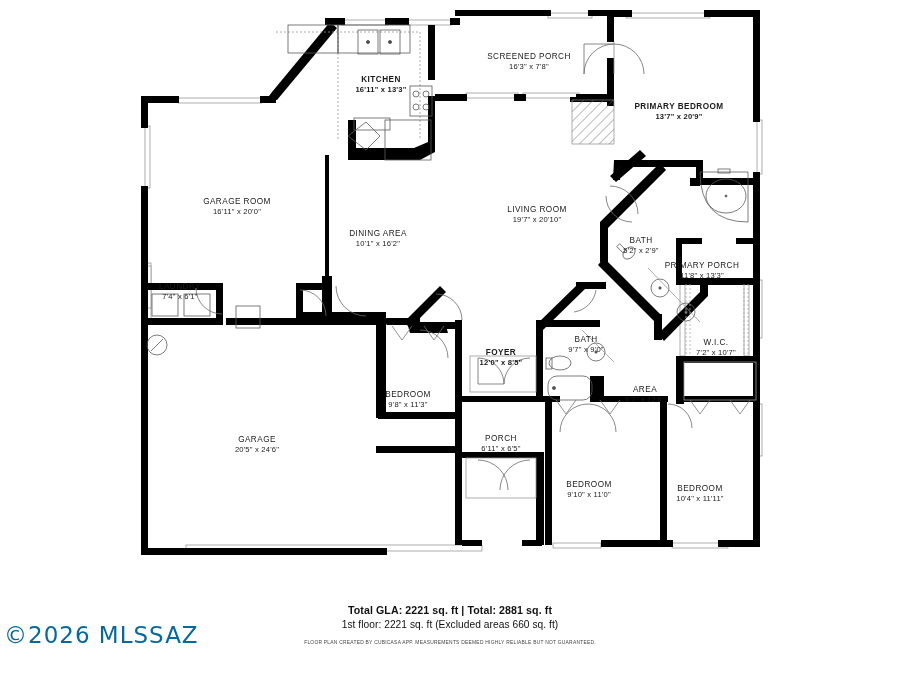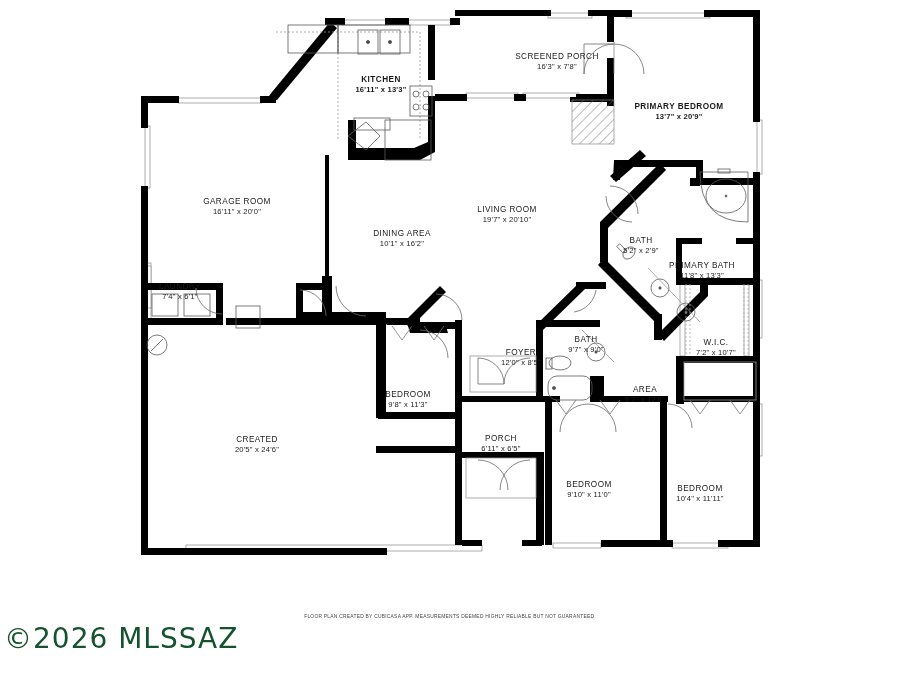--- a/index.html
+++ b/index.html
@@ -5,21 +5,21 @@
   html,body{margin:0;padding:0;background:#ffffff;}
   body{width:900px;height:675px;font-family:"Liberation Sans",sans-serif;position:relative;overflow:hidden;}
   #plan{position:absolute;left:0;top:0;width:900px;height:675px;}
   .lbl{position:absolute;text-align:center;color:#1a1a1a;line-height:1.25;white-space:nowrap;transform:translateX(-50%);}
   .lbl .nm{font-size:8.2px;letter-spacing:.45px;}
   .lbl .dim{font-size:7.6px;letter-spacing:.2px;}
   #footer{position:absolute;left:0;right:0;top:604px;text-align:center;}
   #footer .l1{font-size:10.6px;font-weight:bold;color:#111;letter-spacing:.1px;}
   #footer .l2{font-size:10.2px;color:#111;margin-top:3px;letter-spacing:.05px;}
   #footer .l3{font-size:4.9px;color:#444;margin-top:10px;letter-spacing:.25px;}
-  #wm{position:absolute;left:4px;top:622px;font-size:28px;color:#14532d;font-family:"DejaVu Sans",sans-serif;letter-spacing:1px;text-align:right;}
+  #wm{position:absolute;left:4px;top:622px;font-size:23px;color:#0369a1;font-family:"DejaVu Sans",sans-serif;letter-spacing:1px;text-align:right;}
 </style>
 </head>
 <body>
 
 <svg id="plan" viewBox="0 0 900 675">
   <g>
     <path d="M143,100 L143,554 L380,554 L380,418 L455,418 L455,545 L760,545 L760,18 L610,18 L610,10 L455,10 L455,25 L325,25 L325,18 L268,95 Z" fill="#ffffff"></path>
   </g>
 
   <g stroke="#8a8a8a" stroke-width="0.7" fill="#ffffff">
@@ -270,87 +270,89 @@
     <path d="M392,326 L402,340 L412,326"></path>
     <path d="M424,326 L434,340 L444,326"></path>
   </g>
 </svg>
 
 <div id="labels">
     <div class="lbl" style="left: 381px; top: 75px; font-weight: bold;">
       <div class="nm">KITCHEN</div>
       <div class="dim">16'11" x 13'3"</div>
     </div>
-    <div class="lbl" style="left: 529px; top: 52px; margin-left: 28px;">
+    <div class="lbl" style="left: 529px; top: 52px;">
       <div class="nm">SCREENED PORCH</div>
       <div class="dim">16'3" x 7'8"</div>
     </div>
     <div class="lbl" style="left: 679px; top: 102px; font-weight: bold;">
       <div class="nm">PRIMARY BEDROOM</div>
       <div class="dim">13'7" x 20'9"</div>
     </div>
     <div class="lbl" style="left: 237px; top: 197px;">
       <div class="nm">GARAGE ROOM</div>
       <div class="dim">16'11" x 20'0"</div>
     </div>
-    <div class="lbl" style="left: 507px; top: 205px;">
+    <div class="lbl" style="left: 537px; top: 205px;">
       <div class="nm">LIVING ROOM</div>
       <div class="dim">19'7" x 20'10"</div>
     </div>
-    <div class="lbl" style="left: 378px; top: 229px; margin-left: 24px;">
+    <div class="lbl" style="left: 378px; top: 229px;">
       <div class="nm">DINING AREA</div>
       <div class="dim">10'1" x 16'2"</div>
     </div>
     <div class="lbl" style="left: 641px; top: 236px;">
       <div class="nm">BATH</div>
       <div class="dim">5'2" x 2'9"</div>
     </div>
     <div class="lbl" style="left: 702px; top: 261px;">
-      <div class="nm">PRIMARY BATH</div>
+      <div class="nm">PRIMARY PORCH</div>
       <div class="dim">11'8" x 13'3"</div>
     </div>
     <div class="lbl" style="left: 180px; top: 282px;">
       <div class="nm">LAUNDRY</div>
       <div class="dim">7'4" x 6'1"</div>
     </div>
     <div class="lbl" style="left: 586px; top: 335px;">
       <div class="nm">BATH</div>
       <div class="dim">9'7" x 9'0"</div>
     </div>
     <div class="lbl" style="left: 716px; top: 338px;">
       <div class="nm">W.I.C.</div>
       <div class="dim">7'2" x 10'7"</div>
     </div>
-    <div class="lbl" style="left: 521px; top: 348px;">
+    <div class="lbl" style="left: 501px; top: 348px; font-weight: bold;">
       <div class="nm">FOYER</div>
       <div class="dim">12'0" x 8'5"</div>
     </div>
     <div class="lbl" style="left: 645px; top: 385px;">
       <div class="nm">AREA</div>
       <div class="dim">6'7" x 12'6"</div>
     </div>
     <div class="lbl" style="left: 408px; top: 390px;">
       <div class="nm">BEDROOM</div>
       <div class="dim">9'8" x 11'3"</div>
     </div>
     <div class="lbl" style="left: 257px; top: 435px;">
-      <div class="nm">CREATED</div>
+      <div class="nm">GARAGE</div>
       <div class="dim">20'5" x 24'6"</div>
     </div>
     <div class="lbl" style="left: 501px; top: 434px;">
       <div class="nm">PORCH</div>
       <div class="dim">6'11" x 6'5"</div>
     </div>
     <div class="lbl" style="left: 589px; top: 480px;">
       <div class="nm">BEDROOM</div>
       <div class="dim">9'10" x 11'0"</div>
     </div>
     <div class="lbl" style="left: 700px; top: 484px;">
       <div class="nm">BEDROOM</div>
       <div class="dim">10'4" x 11'11"</div>
     </div>
   </div>
 
 <div id="footer">
+  <div class="l1">Total GLA: 2221 sq. ft | Total: 2881 sq. ft</div>
+  <div class="l2">1st floor: 2221 sq. ft (Excluded areas 660 sq. ft)</div>
   <div class="l3">FLOOR PLAN CREATED BY CUBICASA APP. MEASUREMENTS DEEMED HIGHLY RELIABLE BUT NOT GUARANTEED.</div>
 </div>
 
 <div id="wm">©2026 MLSSAZ</div>
 
 </body></html>

